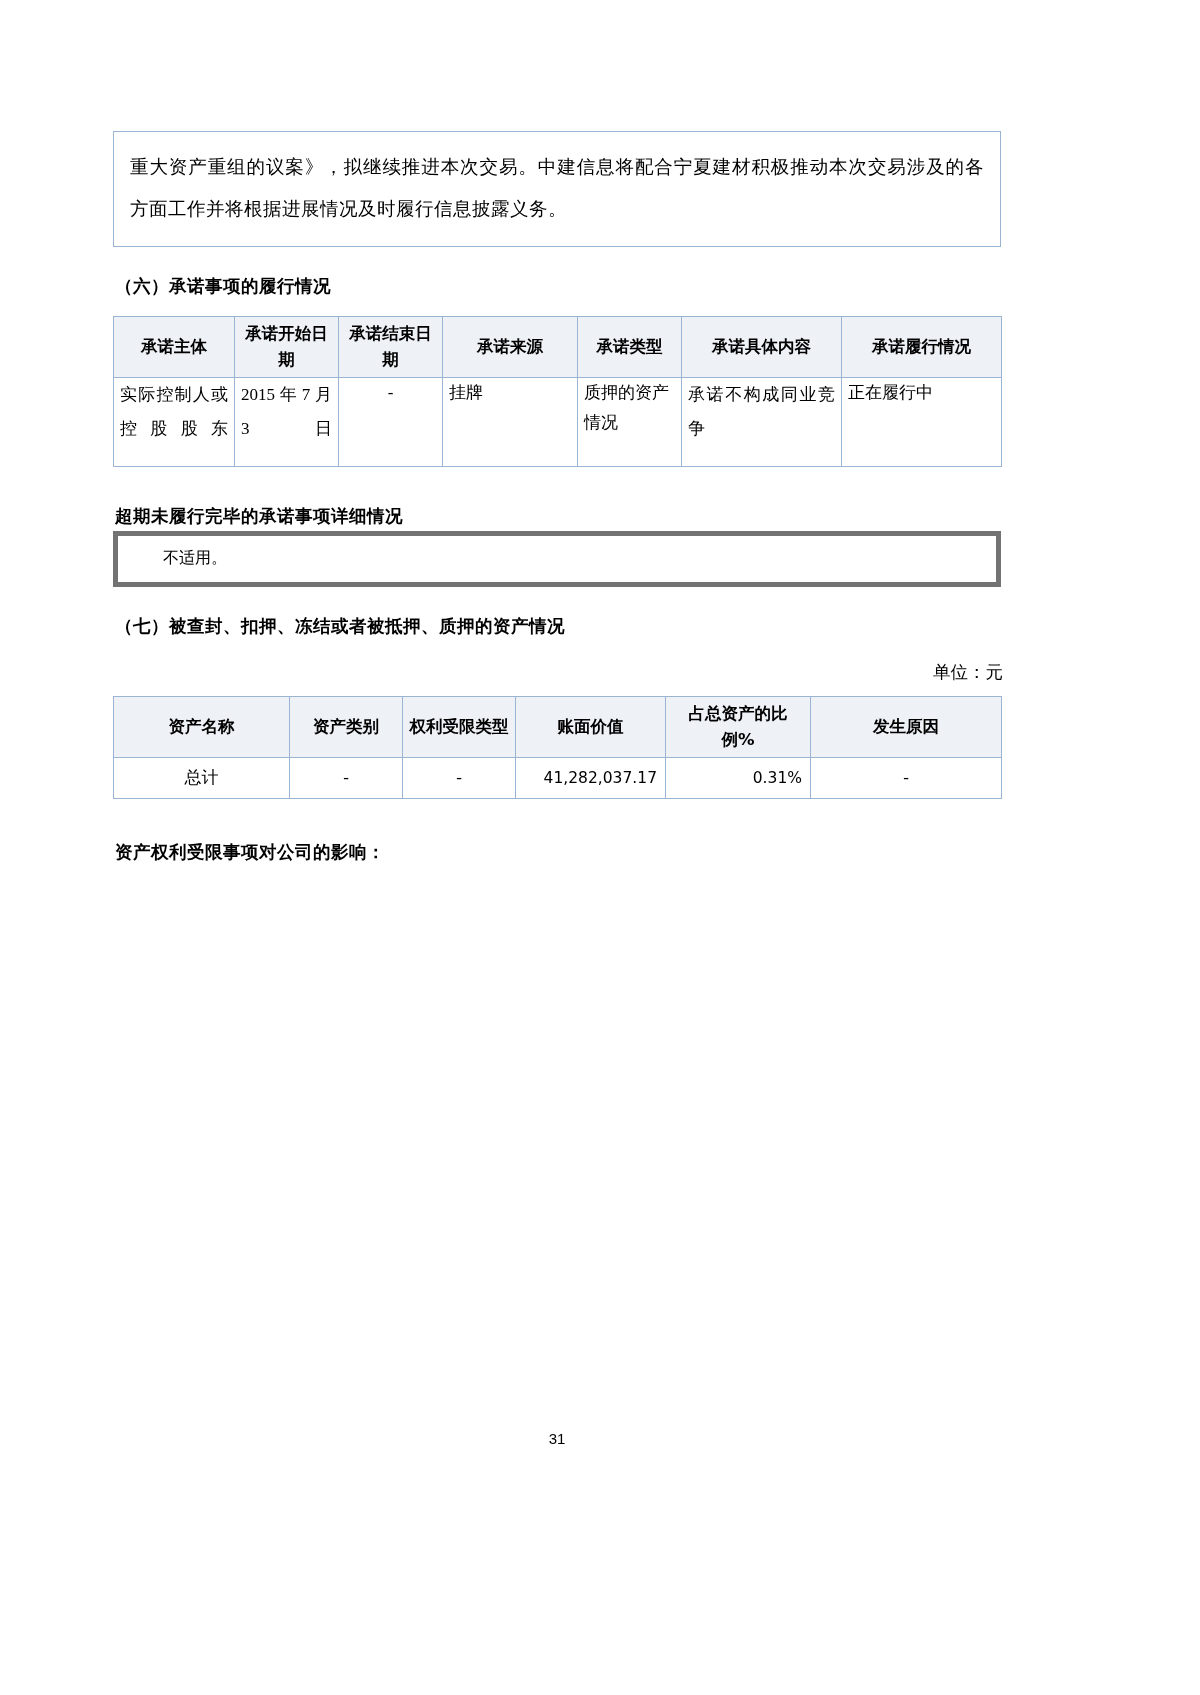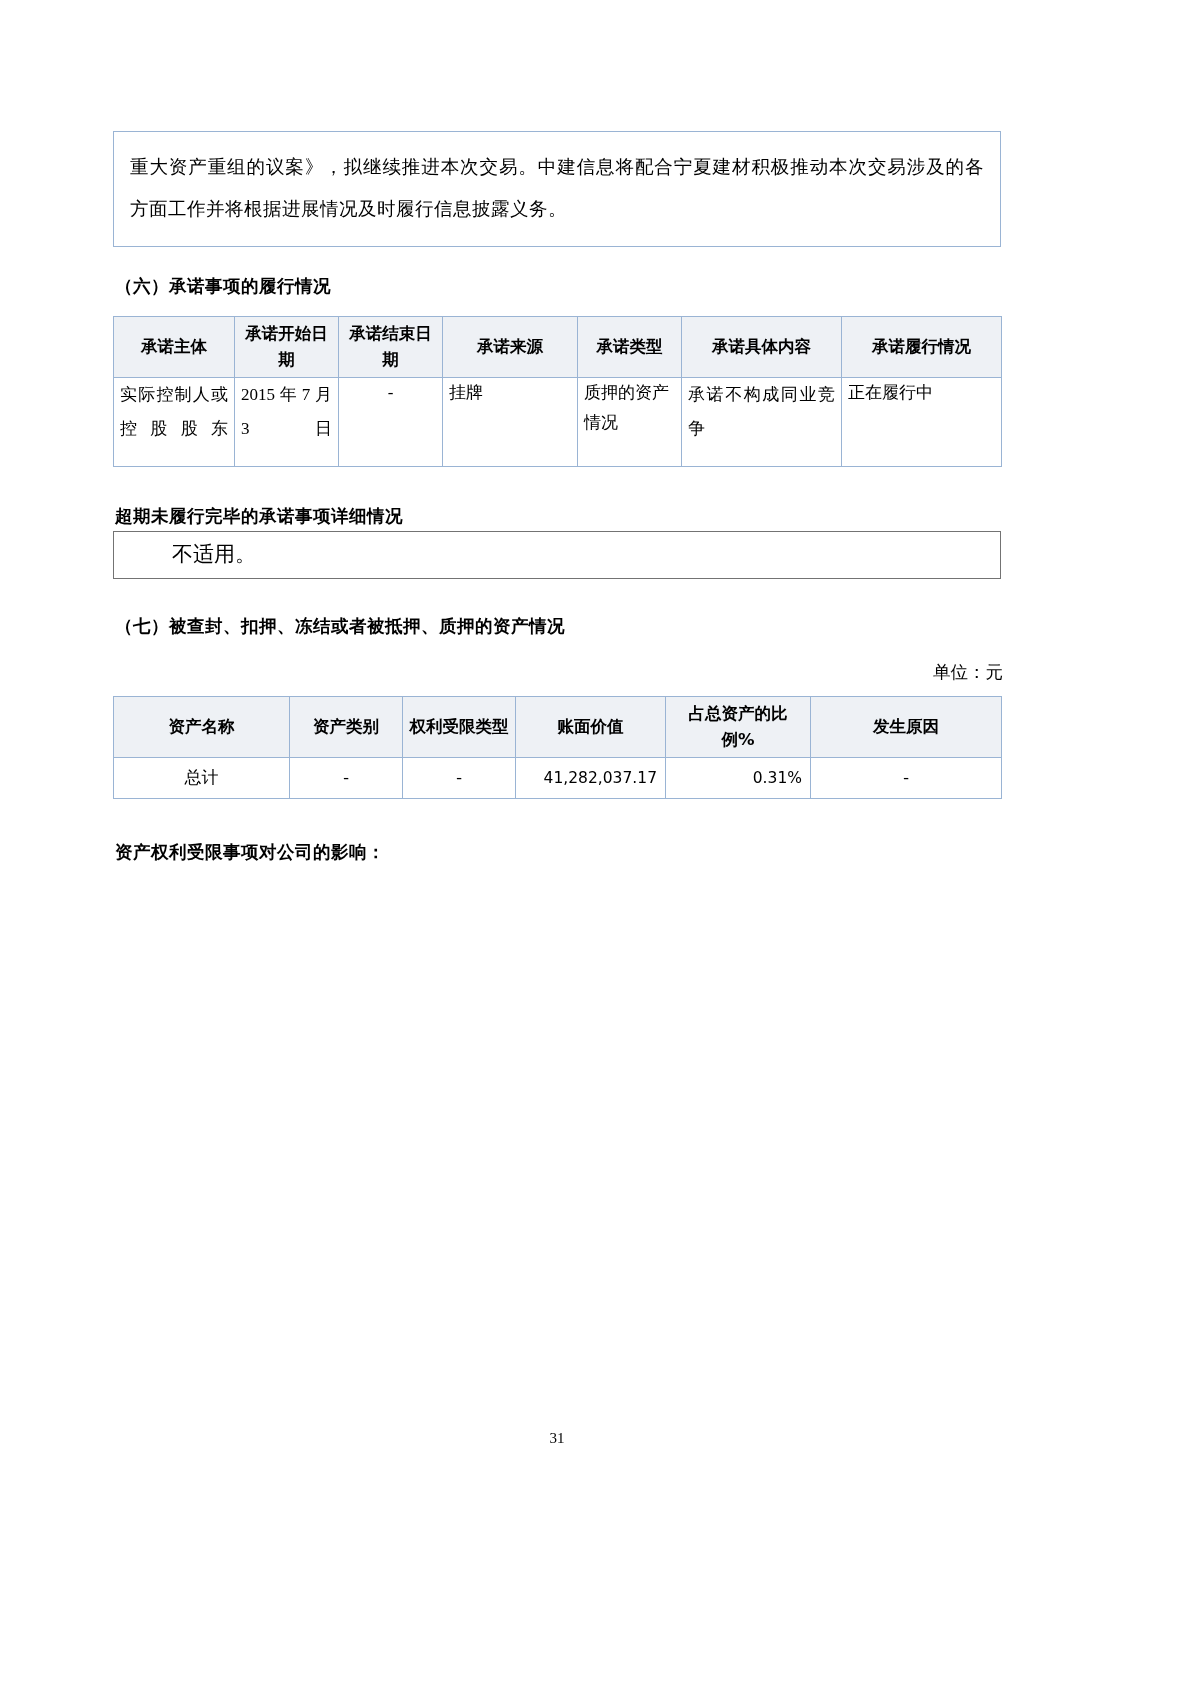--- a/index.html
+++ b/index.html
@@ -93,25 +93,25 @@
     text-align: justify;
     text-align-last: justify;
     line-height: 34px;
   }
   .cell-center { text-align: center; }
   .cell-left   { text-align: left; }
 
   
   .note-box {
     position: absolute;
-    border: 1px solid #737373;
+    border: 5px solid #737373;
     box-sizing: border-box;
-    font-size: 21px;
+    font-size: 16px;
     line-height: 32px;
-    padding: 6px 10px 8px 58px;
+    padding: 6px 10px 8px 45px;
   }
   .note-1 { left: 0; top: 531px; width: 888px; }
   .note-2 { left: 0; top: 867px; width: 888px; }
 
   
   .unit {
     position: absolute;
     right: 0;
     top: 660px;
     font-size: 17.5px;
@@ -130,21 +130,21 @@
   .ctr { text-align: center; }
   .lft { text-align: left; padding-left: 8px; }
 
   
   .page-number {
     position: absolute;
     left: 0;
     top: 1430px;
     width: 888px;
     text-align: center;
-    font-family: Liberation Serif, serif;
+    font-family: Liberation Sans, sans-serif;
     font-size: 15px;
   }
 </style>
 </head>
 <body>
 
 <div class="page">
 
   <div class="quote-box">
     <p>重大资产重组的议案》，拟继续推进本次交易。中建信息将配合宁夏建材积极推动本次交易涉及的各方面工作并将根据进展情况及时履行信息披露义务。</p>

